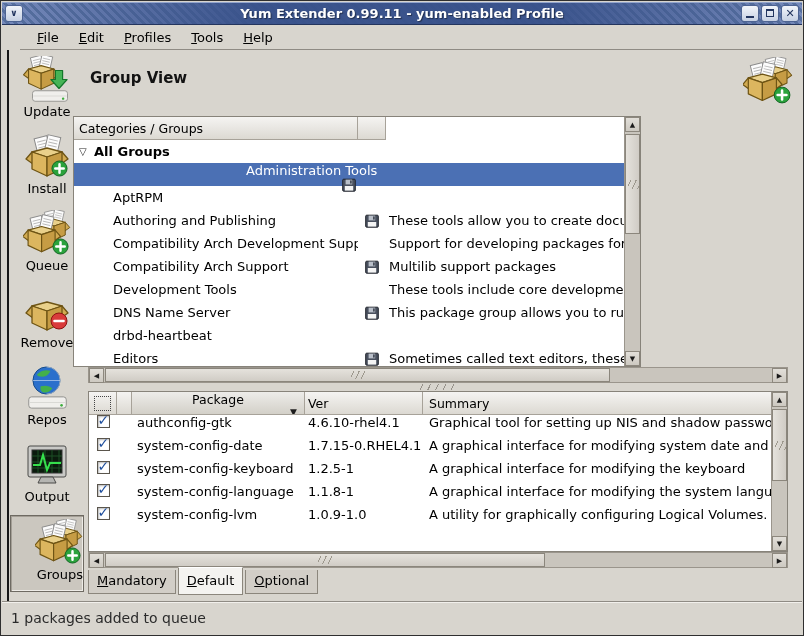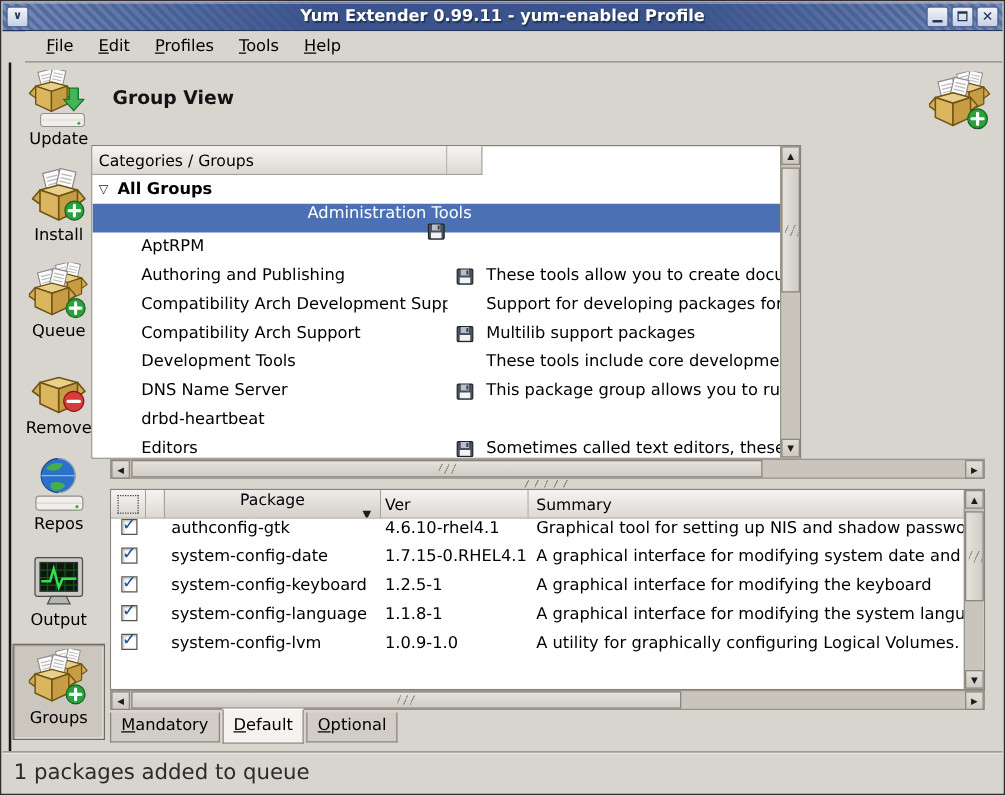--- a/index.html
+++ b/index.html
@@ -32,21 +32,21 @@
   .menu-item u { text-decoration:underline; }
 
   
   .frame-line { position:absolute; left:6px; top:49px; width:2px; height:552px; background:#171717; }
 
   
   .sidebar { position:absolute; left:9px; top:52px; width:74px; }
   .side-item { height:77px; display:flex; flex-direction:column; align-items:center; padding-top:3px; }
   .side-item svg { width:48px; height:48px; flex:0 0 auto; }
   .side-label { font-size:13px; margin-top:0; }
-  .side-item.selected { background:#cbc7bf; border:1px solid #6e6a62; box-shadow: inset 1px 1px 0 #a39e95, inset -1px -1px 0 #eeece7; }
+  .side-item.selected { background:#cbc7bf; border:1px solid #6e6a62; box-shadow: inset 1px 1px 0 #a39e95, inset -1px -1px 0 #eeece7; align-items: flex-end; }
 
   
   .page-title { position:absolute; left:89px; top:68px; font-size:15px; font-weight:bold; color:#131313; }
   .corner-icon { position:absolute; left:742px; top:56px; width:50px; height:50px; }
   .corner-icon svg { width:50px; height:50px; }
 
   
   .tableframe { position:absolute; background:#fff; border:1px solid #87837a; }
   .thead { display:flex; height:23px; }
   .hcell { background:linear-gradient(#f5f4f2,#dcd9d2); border-right:1px solid #a7a299; border-bottom:1px solid #a7a299;
@@ -111,21 +111,21 @@
 
   
   .tabs { position:absolute; left:87px; top:567px; display:flex; align-items:center; }
   .tab { background:#d2cec7; border:1px solid #8b867c; border-top:none; padding:3px 8px 4px; font-size:13px; margin-right:2px; height:24px; }
   .tab.active { background:#f4f3f0; height:28px; padding-top:5px; border-top:1px solid #fff; margin-top:-1px; }
   .tab u { text-decoration:underline; }
 
   
   .statusbar { position:absolute; left:1px; right:1px; bottom:1px; height:33px; background:#d8d5ce;
     border-top:1px solid #8f8b84; box-shadow: inset 0 1px 0 #f2f0ec; display:flex; align-items:center; padding-left:9px; }
-  .status-text { font-size:17px; color:#2b2b2b; }
+  .status-text { font-size:14px; color:#2b2b2b; }
 </style>
 </head>
 <body>
 
 <svg width="0" height="0" style="position:absolute">
   <defs>
     <symbol id="sym-papers" viewBox="0 0 48 48">
       <g transform="rotate(-14 19.5 12.5)">
         <rect x="13" y="4" width="13" height="17" fill="#fcfcfc" stroke="#8a8a8a"></rect>
         <g stroke="#b8b8b8">

